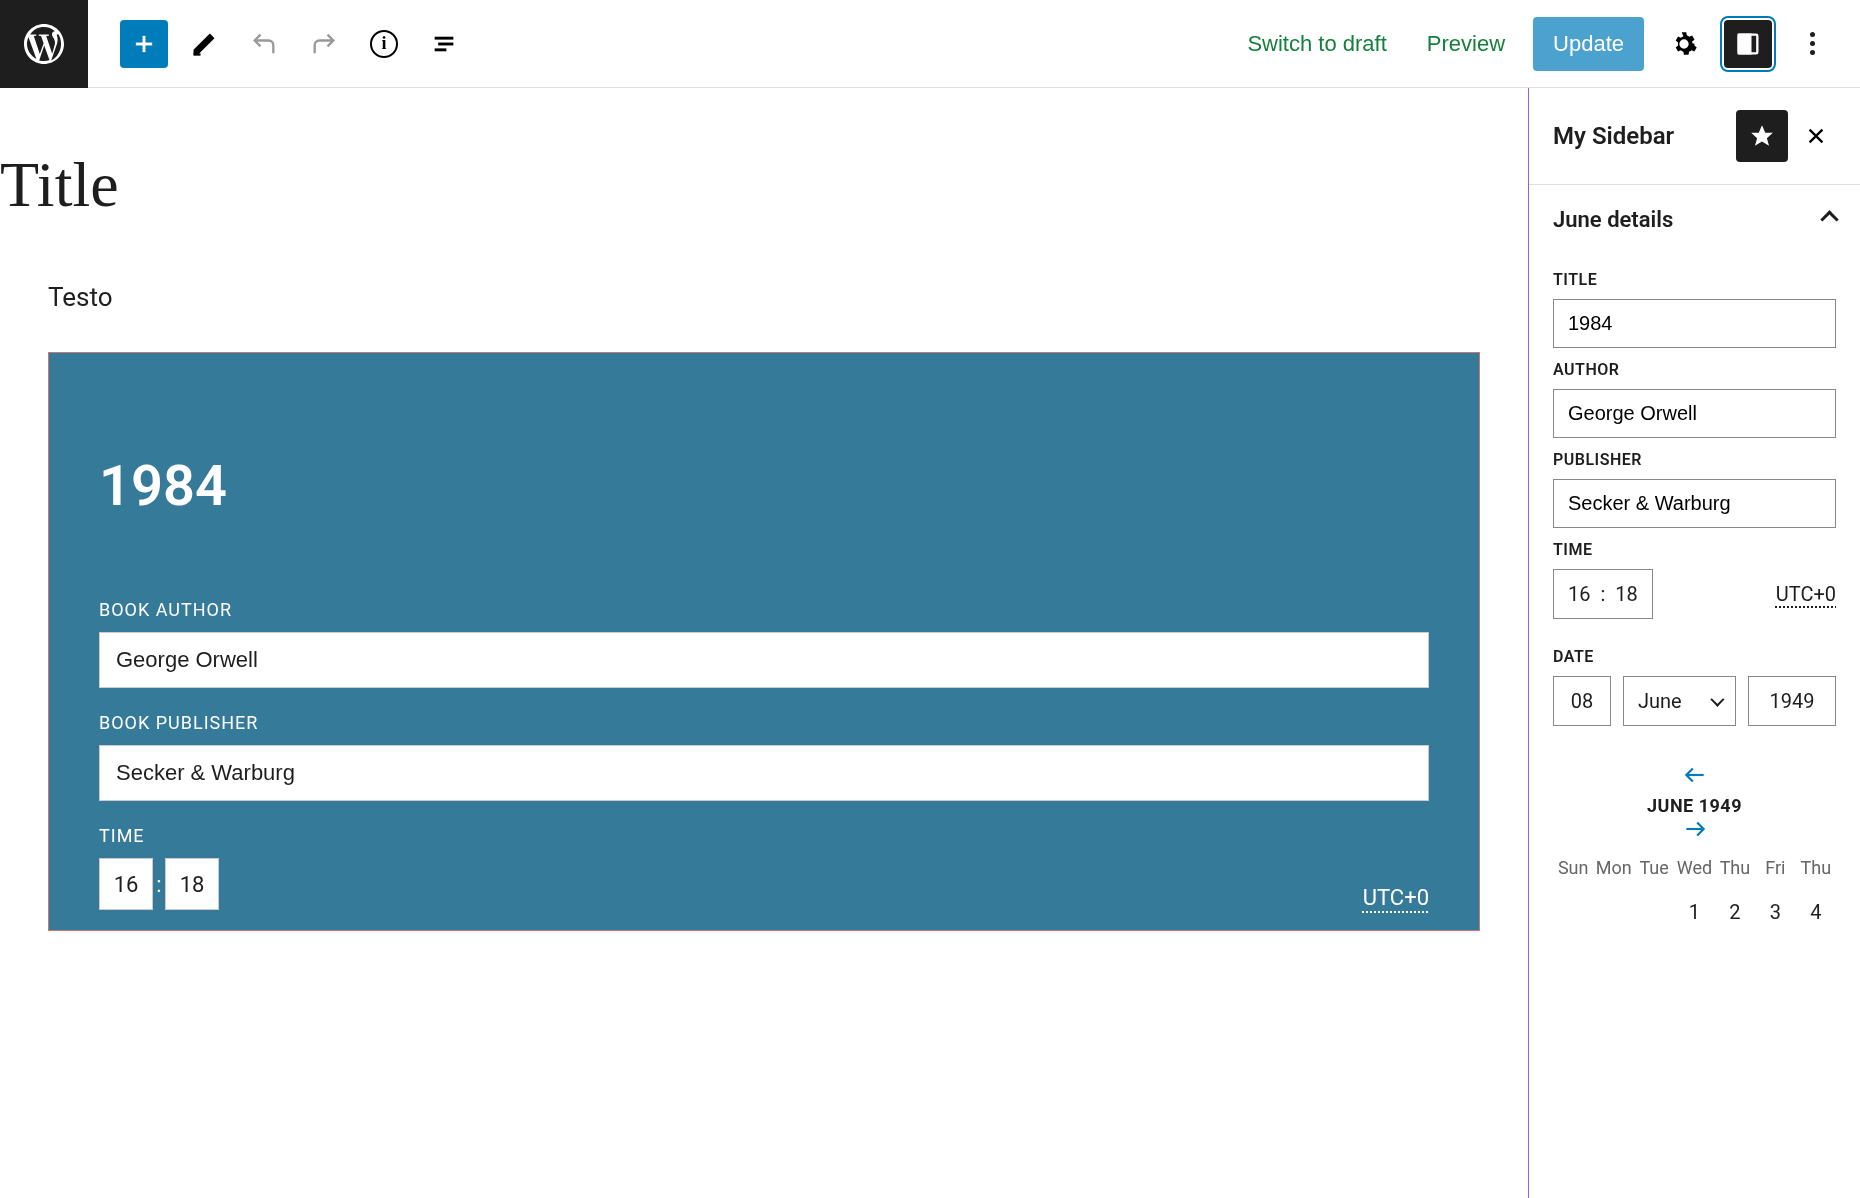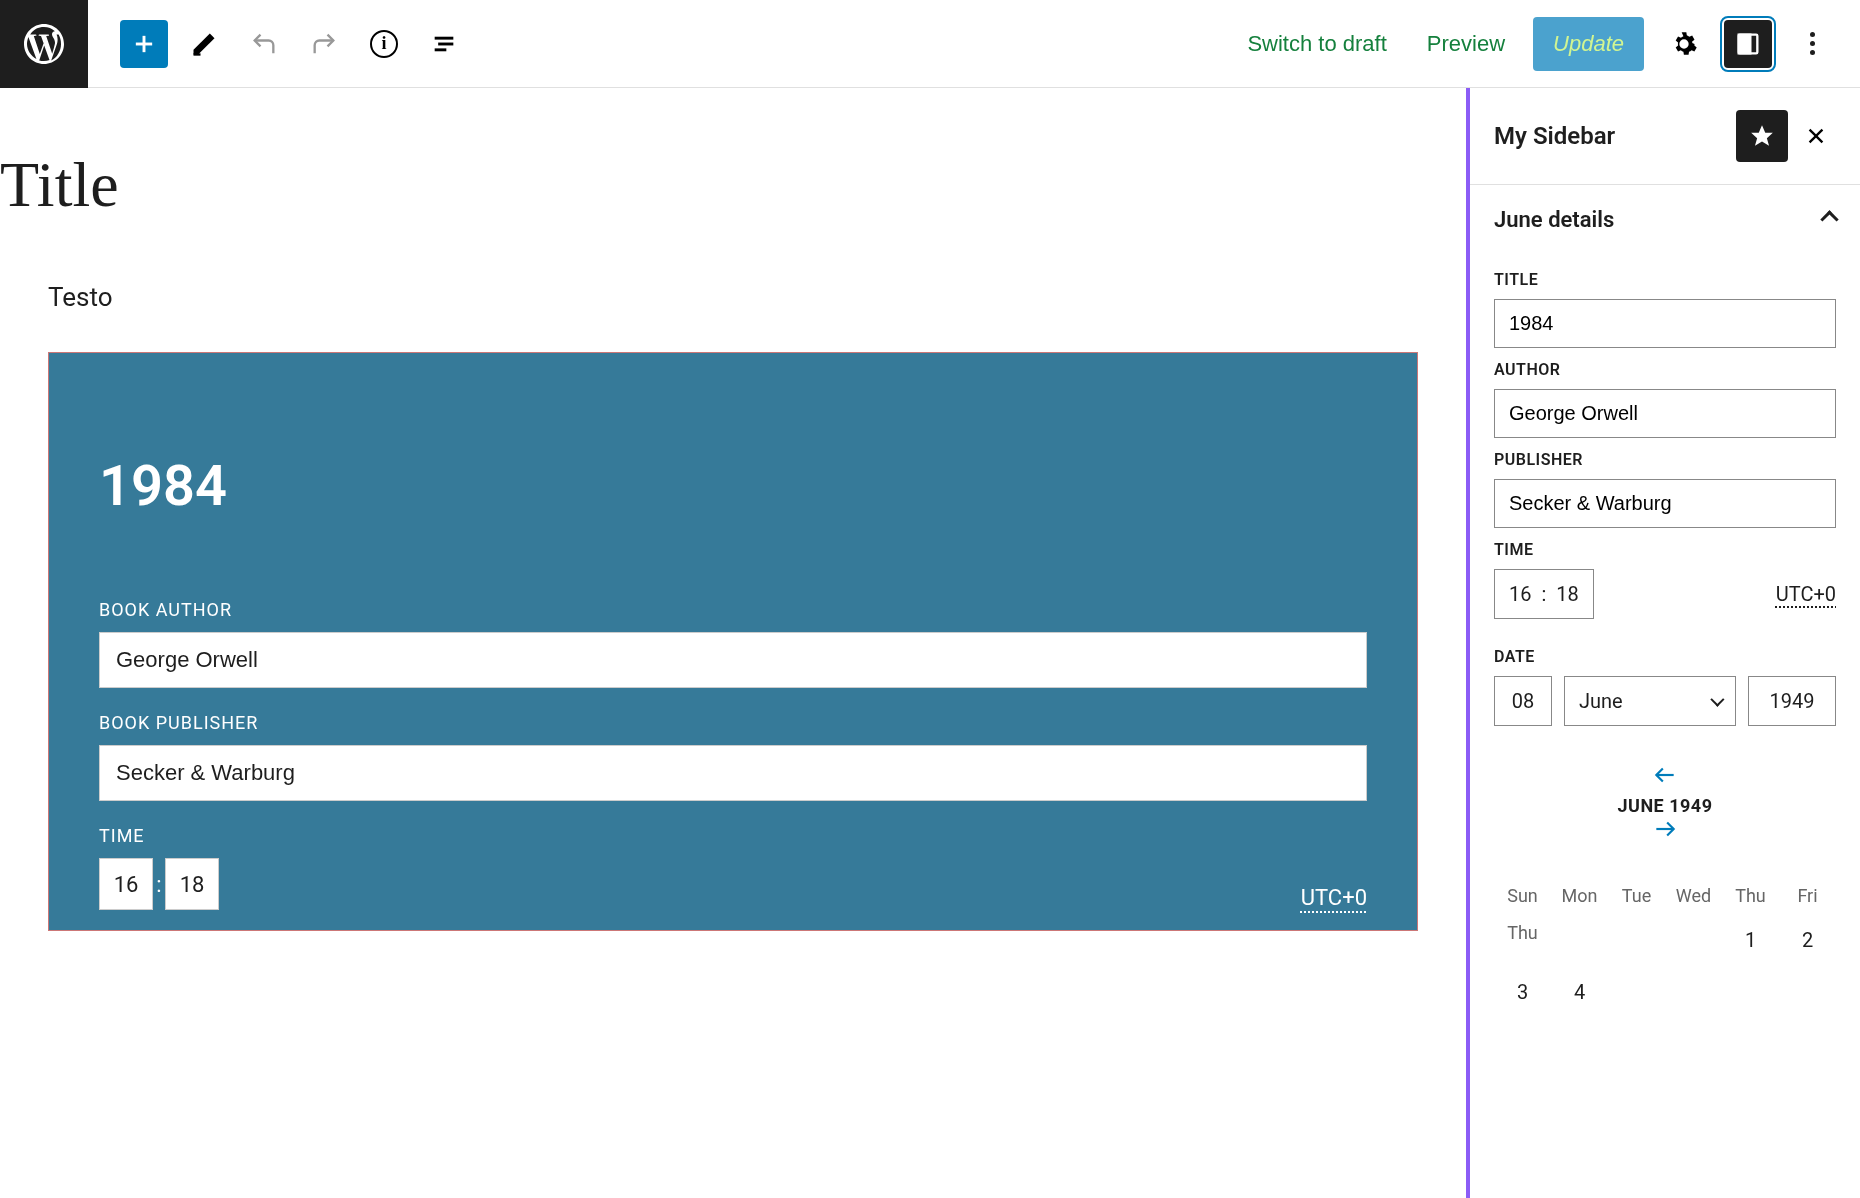--- a/index.html
+++ b/index.html
@@ -11,21 +11,21 @@
 .wp-logo { width: 88px; height: 88px; background: #1e1e1e; display: flex; align-items: center; justify-content: center; flex-shrink: 0; }
 .wp-logo svg { width: 48px; height: 48px; fill: #fff; }
 .toolbar-left { display: flex; align-items: center; gap: 12px; padding-left: 32px; }
 .tool-btn { width: 48px; height: 48px; display: flex; align-items: center; justify-content: center; border: none; background: transparent; border-radius: 4px; cursor: pointer; }
 .tool-btn.primary { background: #007cba; color: #fff; }
 .tool-btn svg { width: 28px; height: 28px; }
 .tool-btn.disabled { opacity: 0.4; }
 .info-icon-circle { width: 28px; height: 28px; border: 2.5px solid #000; border-radius: 50%; display: flex; align-items: center; justify-content: center; font-weight: bold; font-size: 18px; font-family: serif; }
 .toolbar-right { margin-left: auto; display: flex; align-items: center; gap: 16px; padding-right: 24px; }
 .link-btn { color: #15803d; font-size: 22px; background: none; border: none; cursor: pointer; padding: 8px 12px; }
-.primary-btn { background: #007cba; color: #bef264; font-size: 22px; border: none; padding: 14px 20px; border-radius: 4px; cursor: pointer; font-style: italic; }
+.primary-btn { background: #007cba; color: #ffffff; font-size: 22px; border: none; padding: 14px 20px; border-radius: 4px; cursor: pointer; }
 .primary-btn.disabled { opacity: 0.7; }
 .icon-btn { width: 48px; height: 48px; display: flex; align-items: center; justify-content: center; border: none; background: transparent; border-radius: 4px; cursor: pointer; }
 .icon-btn.active-dark { background: #1e1e1e; color: #fff; outline: 2px solid #007cba; outline-offset: 2px; border-radius: 4px; }
 .icon-btn svg { width: 28px; height: 28px; }
 .more-btn { display: flex; flex-direction: column; gap: 4px; align-items: center; justify-content: center; }
 .more-btn span { width: 5px; height: 5px; background: #1e1e1e; border-radius: 50%; }
 
 
 .main { flex: 1; display: flex; overflow: hidden; }
 .editor-canvas { flex: 1; overflow-y: auto; padding: 0; }
@@ -37,21 +37,21 @@
 .book-title-h { font-size: 56px; font-weight: 600; margin-bottom: 80px; }
 .book-field-label { font-size: 18px; font-weight: 400; letter-spacing: 1px; text-transform: uppercase; margin-bottom: 12px; }
 .book-input { width: 100%; padding: 14px 16px; font-size: 22px; border: 1px solid rgba(0,0,0,0.2); background: #fff; color: #1e1e1e; margin-bottom: 24px; }
 .time-row { display: flex; align-items: flex-end; justify-content: space-between; }
 .time-inputs { display: flex; align-items: center; gap: 0; }
 .time-box { width: 54px; height: 52px; background: #fff; color: #1e1e1e; display: flex; align-items: center; justify-content: center; font-size: 22px; border: 1px solid #ccc; }
 .time-sep { width: 12px; text-align: center; color: #fff; font-size: 22px; position: relative; }
 .tz { font-size: 22px; text-decoration: underline; text-decoration-style: dotted; text-underline-offset: 6px; }
 
 
-.sidebar { width: 394px; border-left: 4px solid #8b5cf6; overflow-y: auto; flex-shrink: 0; }
+.sidebar { width: 332px; border-left: 1px solid #8b5cf6; overflow-y: auto; flex-shrink: 0; }
 .sidebar-header { display: flex; align-items: center; justify-content: space-between; padding: 22px 24px; border-bottom: 1px solid #e0e0e0; }
 .sidebar-title { font-size: 24px; font-weight: 600; }
 .sidebar-header-actions { display: flex; gap: 8px; align-items: center; }
 .star-btn { width: 52px; height: 52px; background: #1e1e1e; color: #fff; display: flex; align-items: center; justify-content: center; border-radius: 4px; border: none; cursor: pointer; }
 .close-btn { width: 40px; height: 40px; background: transparent; border: none; font-size: 24px; cursor: pointer; display: flex; align-items: center; justify-content: center; }
 
 .panel-header { display: flex; align-items: center; justify-content: space-between; padding: 22px 24px; cursor: pointer; }
 .panel-title { font-size: 22px; font-weight: 600; }
 .chevron-up { border: solid #1e1e1e; border-width: 0 3px 3px 0; display: inline-block; padding: 5px; transform: rotate(-135deg); }
 
@@ -65,21 +65,21 @@
 .date-row { display: flex; gap: 12px; margin-top: 8px; }
 .date-box { border: 1.5px solid #888; padding: 12px 14px; font-size: 20px; display: flex; align-items: center; justify-content: center; }
 .date-day { width: 58px; }
 .date-month { flex: 1; display: flex; align-items: center; justify-content: space-between; }
 .date-year { width: 88px; }
 .chevron-down-small { border: solid #1e1e1e; border-width: 0 2px 2px 0; display: inline-block; padding: 4px; transform: rotate(45deg) translateY(-2px); }
 
 .calendar-nav { display: flex; align-items: center; justify-content: space-between; margin-top: 36px; padding: 0 4px; flex-direction: column; }
 .cal-arrow { color: #007cba; font-size: 28px; background: none; border: none; cursor: pointer; }
 .cal-month { font-size: 18px; font-weight: 700; letter-spacing: 0.5px; }
-.cal-grid { display: grid; grid-template-columns: repeat(6, 1fr); gap: 0; margin-top: 28px; text-align: center; }
+.cal-grid { display: grid; grid-template-columns: repeat(7, 1fr); gap: 0; text-align: center; }
 .cal-head { font-size: 18px; color: #666; padding: 8px 0; }
 .cal-cell { font-size: 20px; padding: 14px 0; }
 </style>
 </head>
 <body>
 
 <div class="app">
 
   <div class="top-toolbar">
     <div class="wp-logo">

